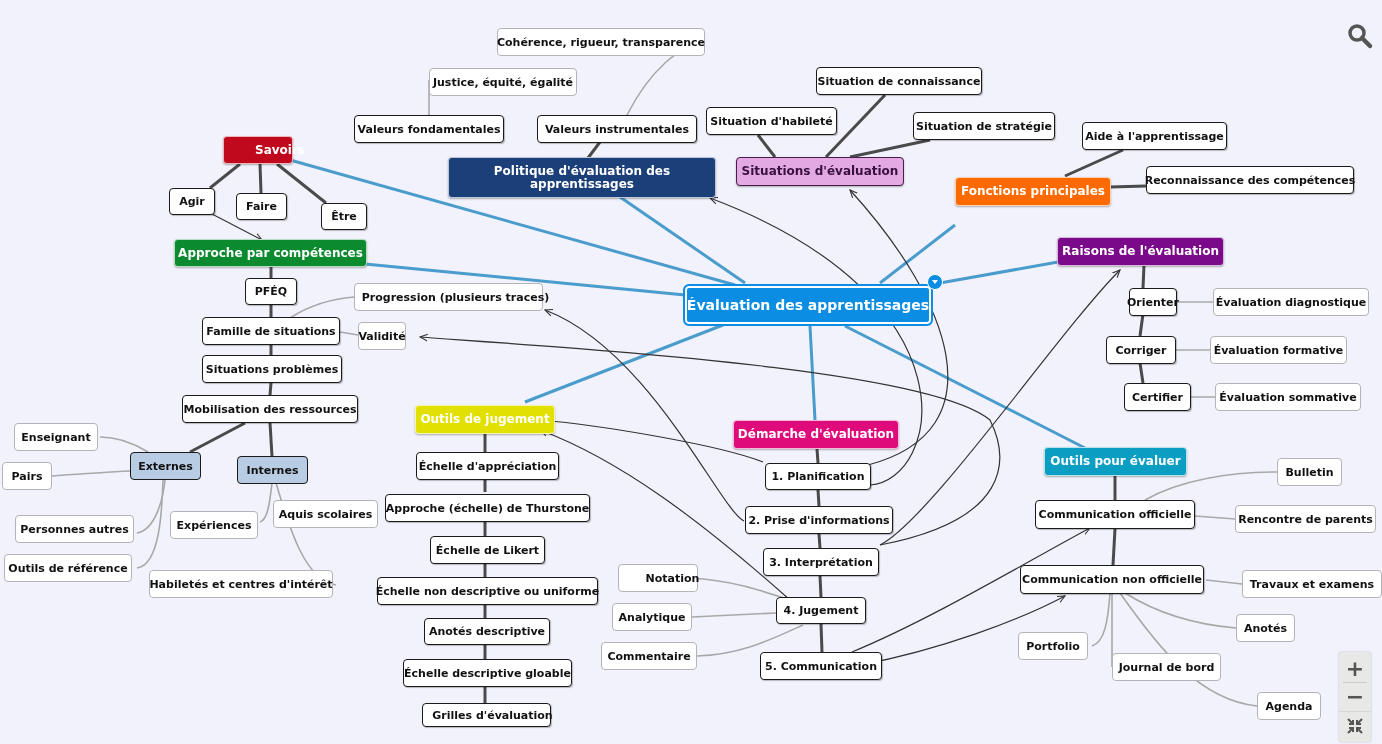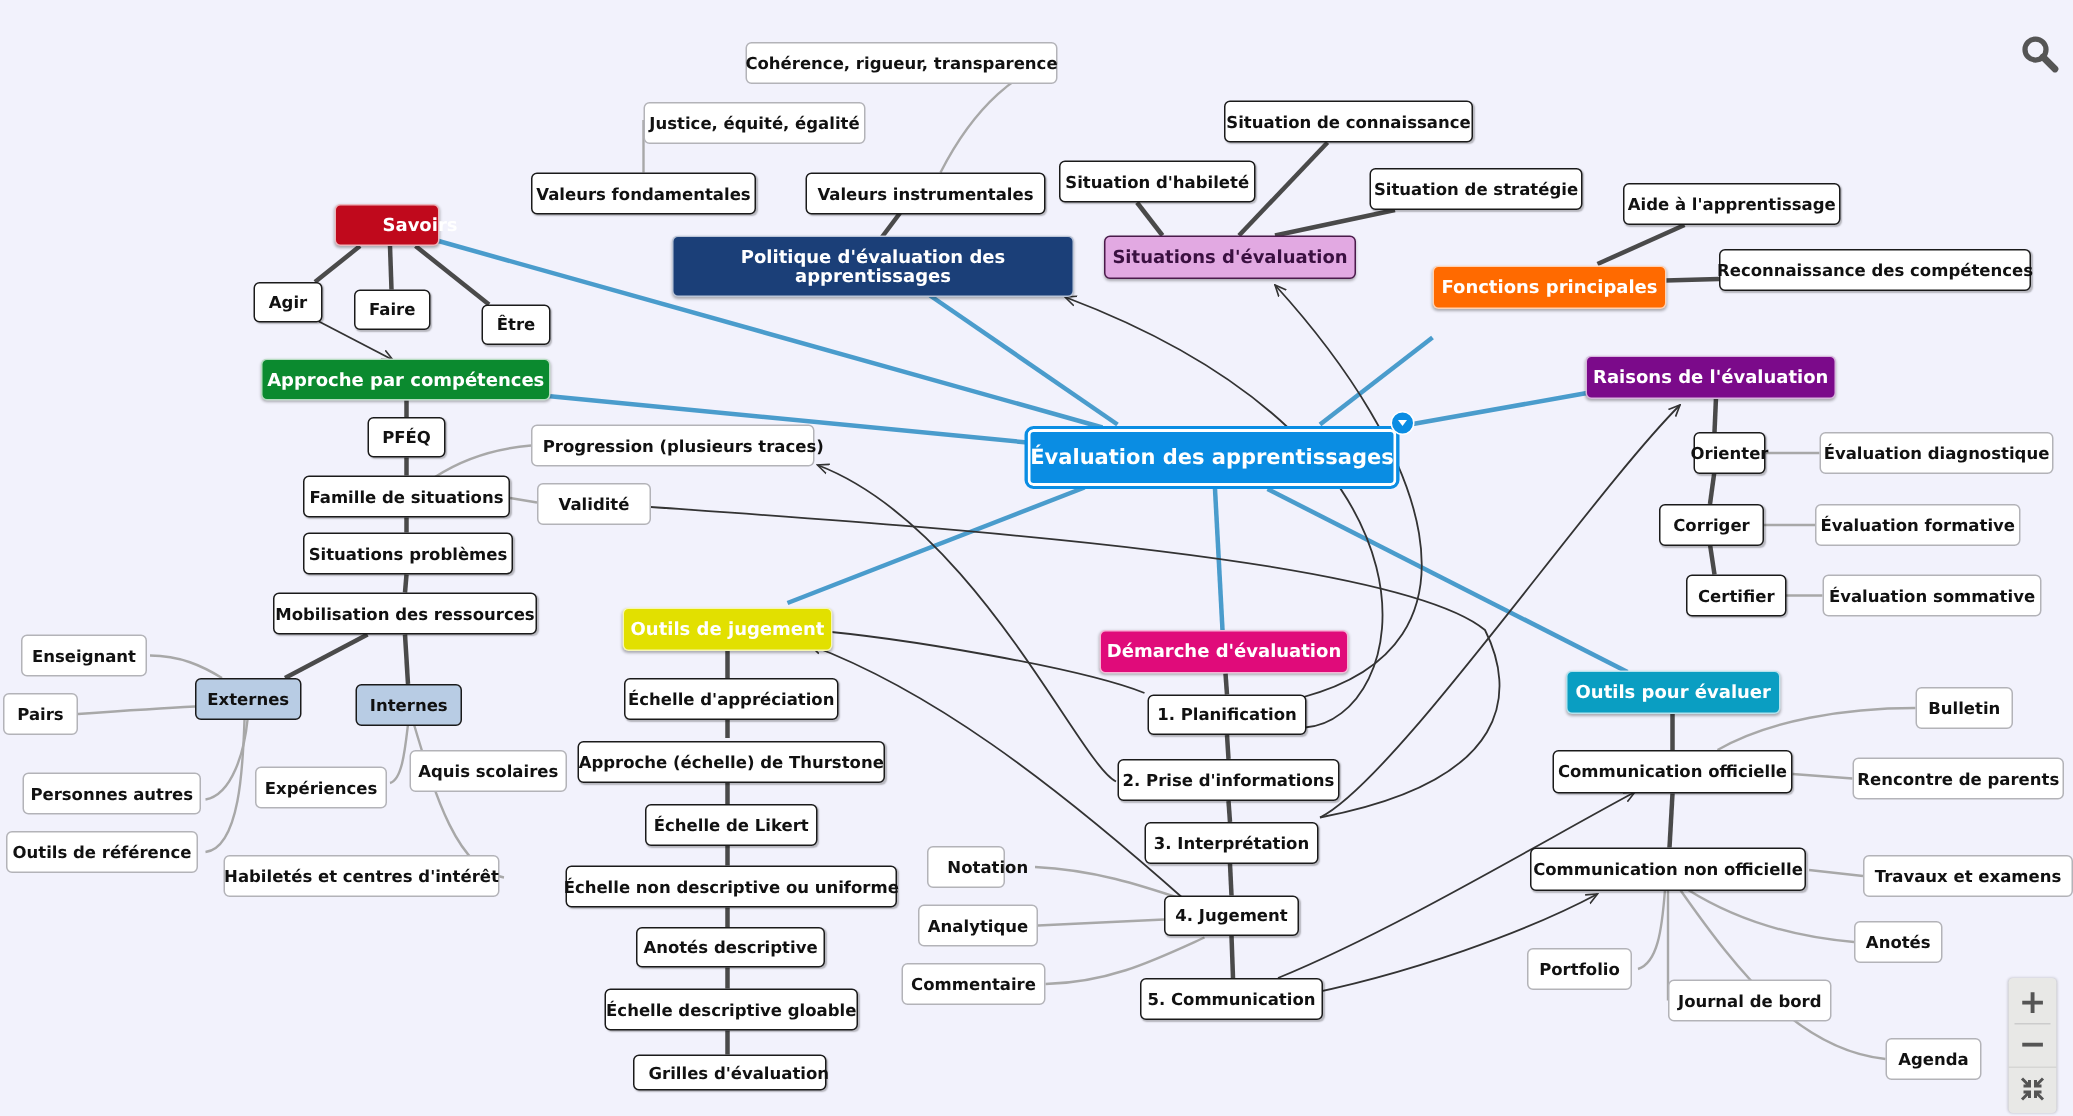--- a/index.html
+++ b/index.html
@@ -137,21 +137,21 @@
 <div class="node n-solid" style="left:169px;top:188px;width:46px;height:27px;">Agir</div>
 <div class="node n-solid" style="left:236px;top:193px;width:51px;height:27px;">Faire</div>
 <div class="node n-solid" style="left:321px;top:203px;width:46px;height:27px;">Être</div>
 
 <div class="node n-main" style="left:174px;top:239px;width:193px;height:28px;background:#0b8a2f;">Approche par compétences</div>
 <div class="node n-solid" style="left:245px;top:278px;width:52px;height:27px;">PFÉQ</div>
 <div class="node n-solid" style="left:202px;top:317px;width:138px;height:28px;">Famille de situations</div>
 <div class="node n-solid" style="left:202px;top:355px;width:140px;height:28px;">Situations problèmes</div>
 <div class="node n-solid" style="left:182px;top:395px;width:176px;height:28px;">Mobilisation des ressources</div>
 <div class="node n-light" style="left:354px;top:283px;width:189px;height:28px;padding-left:14px;">Progression (plusieurs traces)</div>
-<div class="node n-light" style="left:358px;top:322px;width:76px;height:28px;">Validité</div>
+<div class="node n-light" style="left:358px;top:322px;width:48px;height:28px;">Validité</div>
 
 <div class="node n-blue" style="left:130px;top:452px;width:71px;height:28px;">Externes</div>
 <div class="node n-blue" style="left:237px;top:456px;width:71px;height:28px;">Internes</div>
 <div class="node n-light" style="left:14px;top:423px;width:84px;height:28px;">Enseignant</div>
 <div class="node n-light" style="left:2px;top:462px;width:50px;height:28px;">Pairs</div>
 <div class="node n-light" style="left:15px;top:515px;width:119px;height:28px;">Personnes autres</div>
 <div class="node n-light" style="left:4px;top:554px;width:128px;height:28px;">Outils de référence</div>
 <div class="node n-light" style="left:170px;top:511px;width:88px;height:28px;">Expériences</div>
 <div class="node n-light" style="left:273px;top:500px;width:105px;height:28px;">Aquis scolaires</div>
 <div class="node n-light" style="left:149px;top:570px;width:184px;height:28px;">Habiletés et centres d'intérêt</div>
@@ -187,21 +187,21 @@
 <div class="node n-solid" style="left:424px;top:618px;width:126px;height:27px;">Anotés descriptive</div>
 <div class="node n-solid" style="left:403px;top:659px;width:169px;height:28px;">Échelle descriptive gloable</div>
 <div class="node n-solid" style="left:422px;top:703px;width:129px;height:24px;padding-left:12px;">Grilles d'évaluation</div>
 
 <div class="node n-main" style="left:733px;top:420px;width:166px;height:29px;background:#e00b7a;">Démarche d'évaluation</div>
 <div class="node n-solid" style="left:765px;top:463px;width:106px;height:27px;">1. Planification</div>
 <div class="node n-solid" style="left:745px;top:506px;width:148px;height:28px;">2. Prise d'informations</div>
 <div class="node n-solid" style="left:763px;top:548px;width:116px;height:28px;">3. Interprétation</div>
 <div class="node n-solid" style="left:776px;top:597px;width:90px;height:27px;">4. Jugement</div>
 <div class="node n-solid" style="left:760px;top:652px;width:122px;height:28px;">5. Communication</div>
-<div class="node n-light" style="left:618px;top:564px;width:52px;height:28px;padding-left:29px;">Notation</div>
+<div class="node n-light" style="left:618px;top:564px;width:80px;height:28px;padding-left:29px;">Notation</div>
 <div class="node n-light" style="left:612px;top:603px;width:80px;height:28px;">Analytique</div>
 <div class="node n-light" style="left:601px;top:642px;width:96px;height:28px;">Commentaire</div>
 
 <div class="node n-main" style="left:1044px;top:447px;width:143px;height:29px;background:#0a9ec2;">Outils pour évaluer</div>
 <div class="node n-solid" style="left:1035px;top:500px;width:160px;height:29px;">Communication officielle</div>
 <div class="node n-solid" style="left:1020px;top:565px;width:184px;height:29px;">Communication non officielle</div>
 <div class="node n-light" style="left:1277px;top:458px;width:65px;height:28px;">Bulletin</div>
 <div class="node n-light" style="left:1235px;top:505px;width:141px;height:28px;">Rencontre de parents</div>
 <div class="node n-light" style="left:1242px;top:570px;width:140px;height:28px;">Travaux et examens</div>
 <div class="node n-light" style="left:1236px;top:614px;width:59px;height:28px;">Anotés</div>

